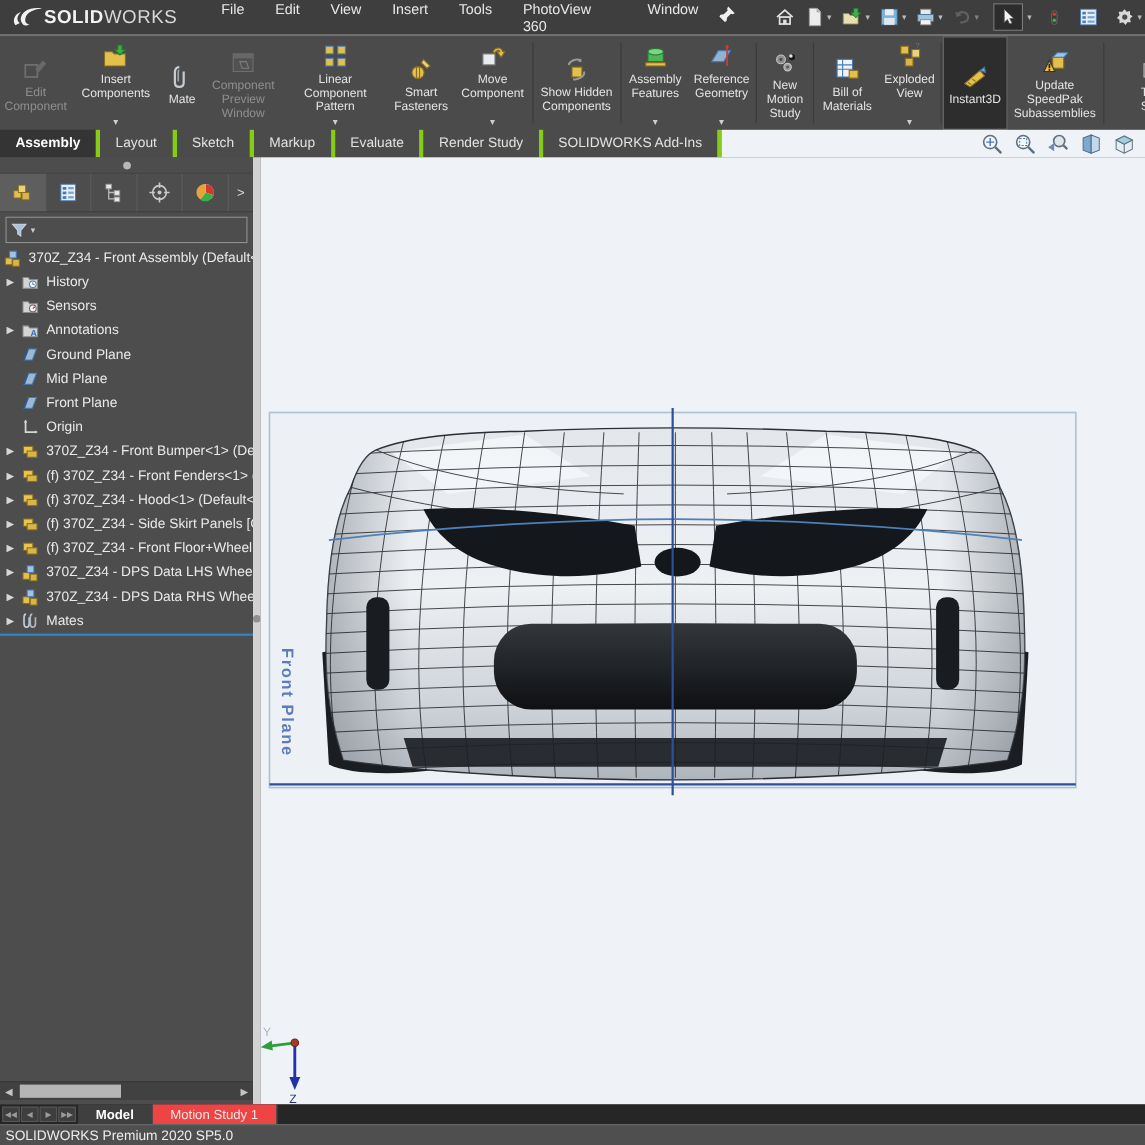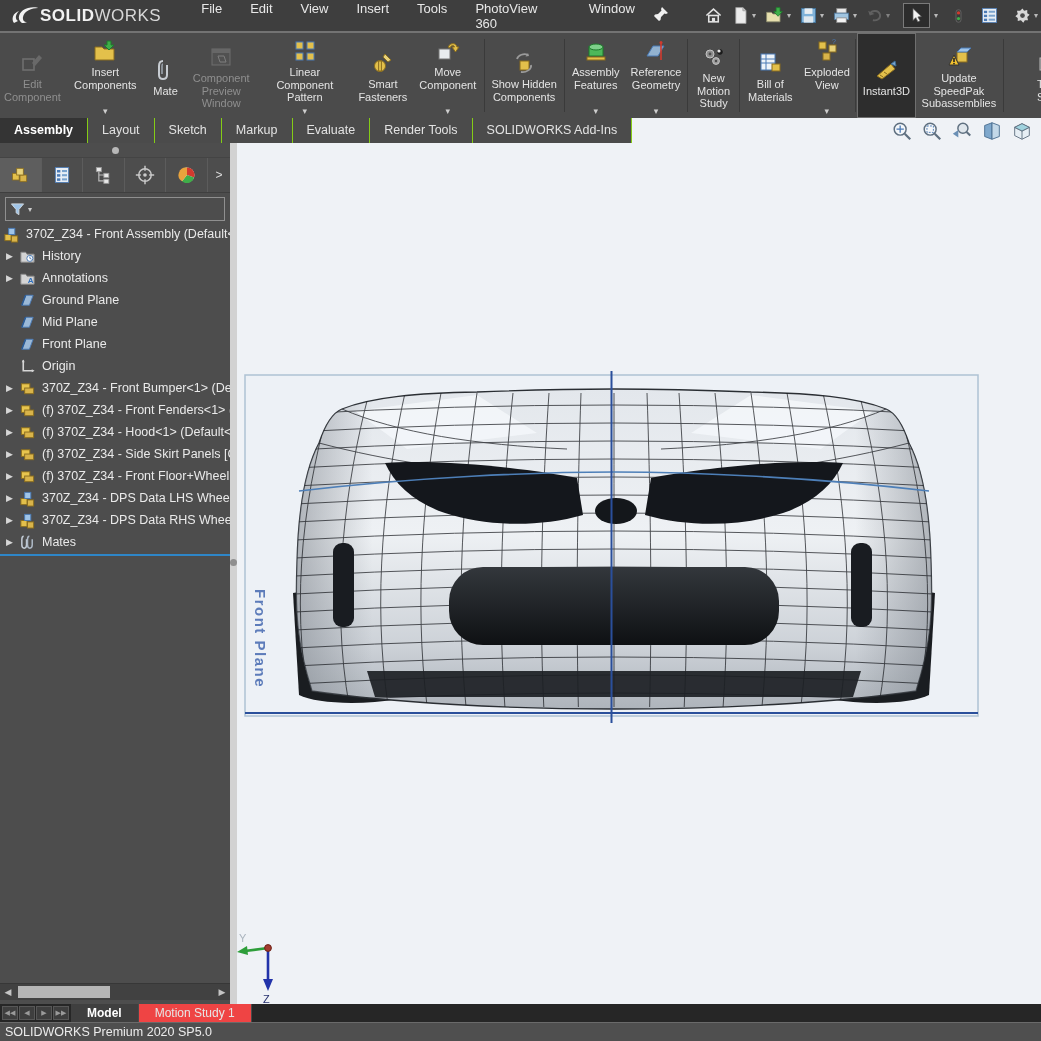--- a/index.html
+++ b/index.html
@@ -29,21 +29,21 @@
   .rbtn.disabled .rlabel{color:#8f8f8f;}
   .rbtn.disabled svg{opacity:.45;filter:grayscale(1);}
   .rbtn .rdrop{font-size:9px;color:#cfcfcf;margin-top:auto;line-height:10px;}
   .rbtn.active{background:#2d2d2d;border:1px solid #6f6f6f;}
   .rsep{width:1px;background:#3a3a3a;margin:6px 1px;}
   .rbtn.clipped{overflow:hidden;width:34px;align-items:flex-start;padding-left:32px;}
   .rbtn.clipped .rlabel{text-align:left;}
   
   .tabrow{position:absolute;left:0;top:118px;width:1041px;height:25px;display:flex;}
   .rtabs{display:flex;background:#4b4b4b;}
-  .rtab{font-size:12.5px;color:#e2e2e2;padding:0 14px;line-height:25px;border-right:1px solid #84cc16;
+  .rtab{font-size:12.5px;color:#e2e2e2;padding:0 14px;line-height:25px;border-right:4px solid #84cc16;
         background:#4b4b4b;white-space:nowrap;}
   .rtab.active{background:#343434;color:#ffffff;font-weight:bold;}
   .hstrip{flex:1;background:#eff2f6;display:flex;align-items:center;justify-content:flex-end;
           gap:8px;padding-right:8px;}
   .hbtn svg{display:block;}
   
   .main{position:absolute;left:0;top:143px;width:1041px;height:861px;display:flex;}
   .panel{width:230px;background:#4d4d4d;position:relative;flex:none;box-sizing:border-box;}
   .collapse-strip{height:14px;display:flex;align-items:center;justify-content:center;border-bottom:1px solid #444;}
   .collapse-dot{width:7px;height:7px;border-radius:50%;background:#b8b8b8;}
@@ -561,21 +561,21 @@
     </div>
   </div>
 
   <div class="tabrow">
     <div class="rtabs">
       <span class="rtab active">Assembly</span>
       <span class="rtab">Layout</span>
       <span class="rtab">Sketch</span>
       <span class="rtab">Markup</span>
       <span class="rtab">Evaluate</span>
-      <span class="rtab">Render Tools</span>
+      <span class="rtab">Render Study</span>
       <span class="rtab">SOLIDWORKS Add-Ins</span>
     </div>
     <div class="hstrip">
       <span class="hbtn">
           <svg width="22" height="22">
             <use href="#h-zoomfit"></use>
           </svg>
         </span>
       <span class="hbtn">
           <svg width="22" height="22">
@@ -646,20 +646,27 @@
               <use href="#t-asm"></use>
             </svg>
           <span class="tlabel">370Z_Z34 - Front Assembly  (Default&lt;I</span>
         </div>
         <div class="trow">
           <span class="arr">▶</span>
           <svg class="ti" width="17" height="17">
               <use href="#t-hist"></use>
             </svg>
           <span class="tlabel">History</span>
+        </div>
+        <div class="trow">
+          <span class="arr"></span>
+          <svg class="ti" width="17" height="17">
+              <use href="#t-sens"></use>
+            </svg>
+          <span class="tlabel">Sensors</span>
         </div>
         <div class="trow">
           <span class="arr">▶</span>
           <svg class="ti" width="17" height="17">
               <use href="#t-annot"></use>
             </svg>
           <span class="tlabel">Annotations</span>
         </div>
         <div class="trow">
           <span class="arr"></span>

